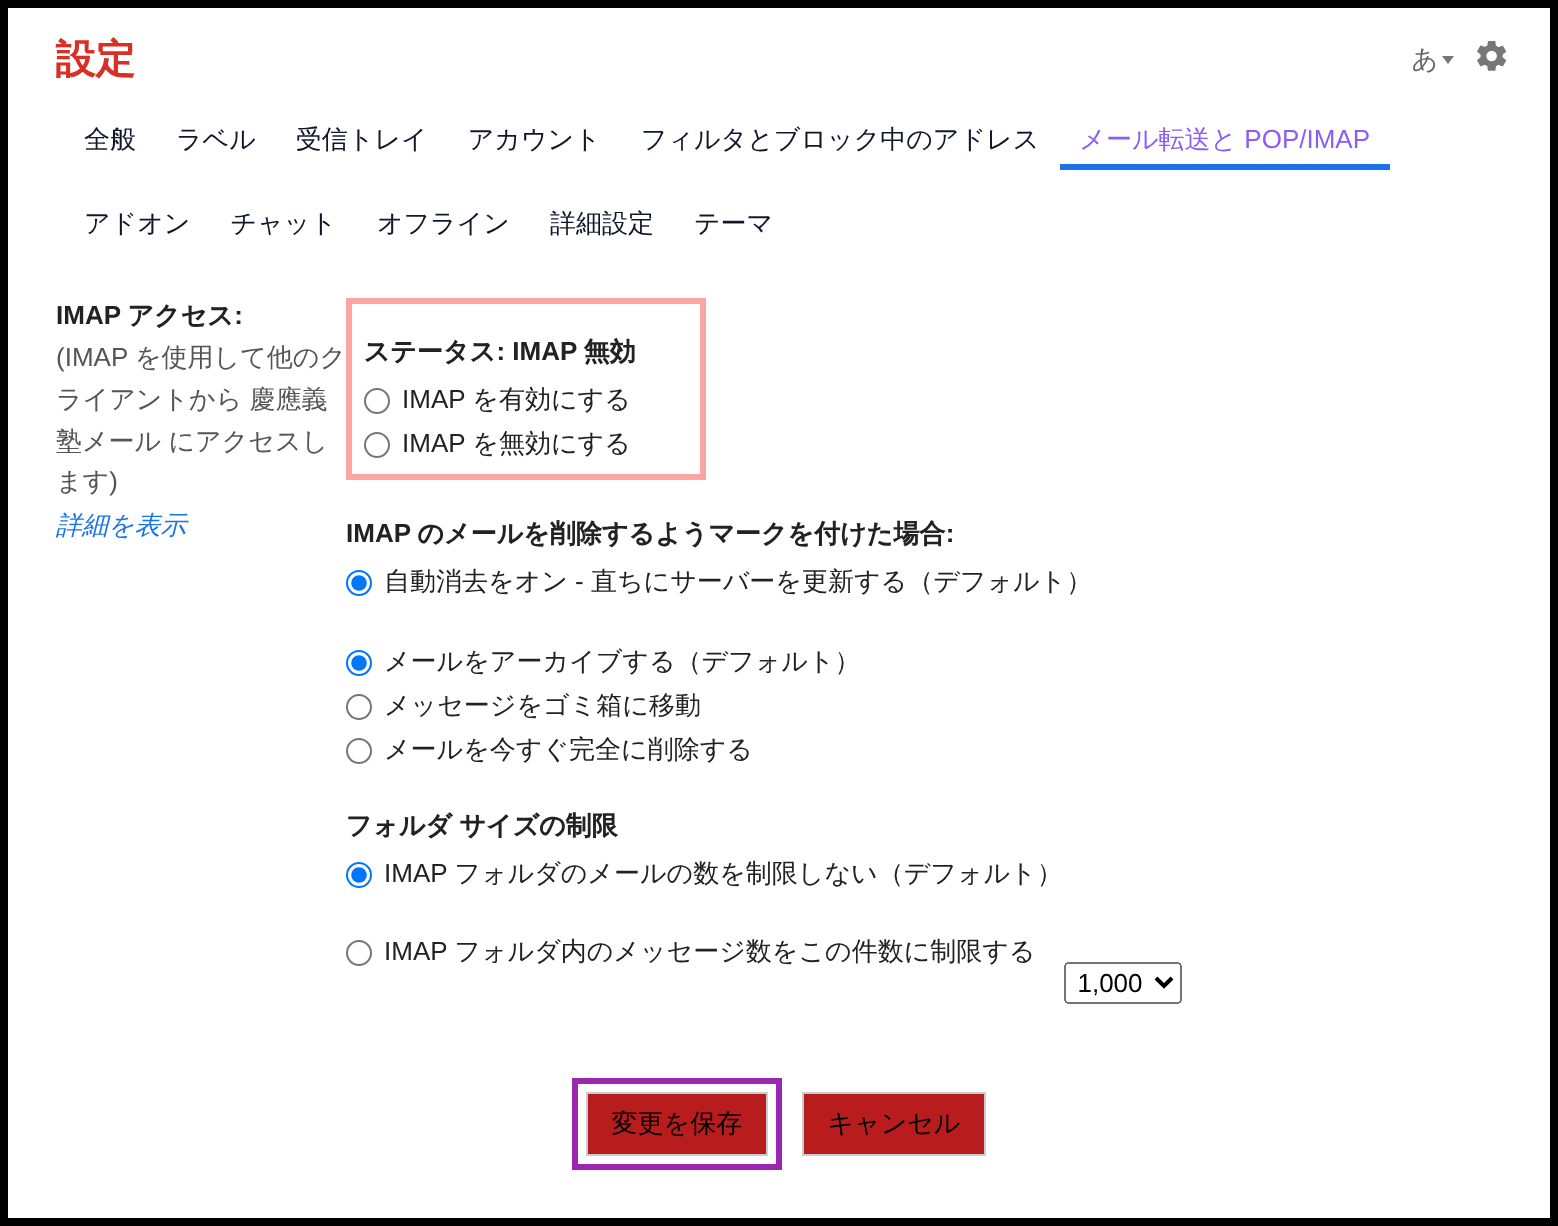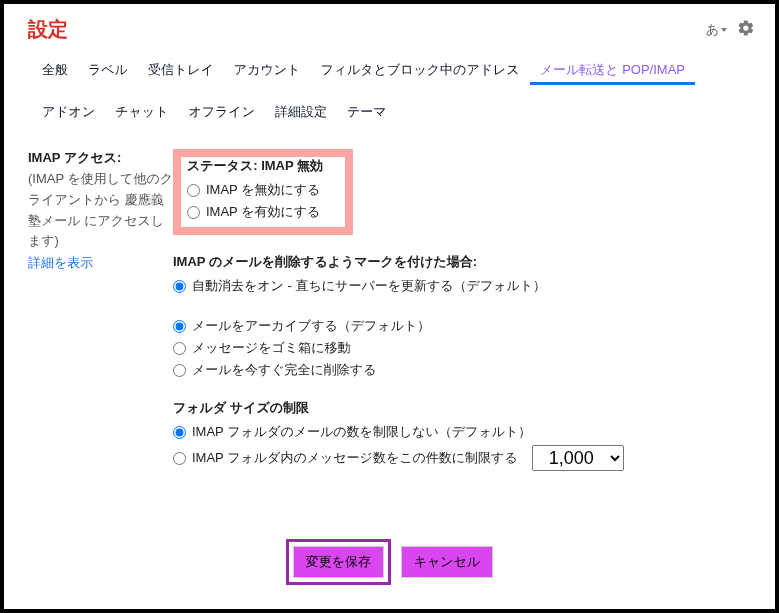--- a/index.html
+++ b/index.html
@@ -58,57 +58,58 @@
       display: flex;
       padding: 10px 24px 0 24px;
     }
     .left-col {
       width: 145px;
       flex-shrink: 0;
       font-size: 13px;
     }
     .left-title { font-weight: bold; margin-bottom: 2px; }
     .left-desc { color: #555; line-height: 1.6; }
-    .left-link { color: #1a73e8; cursor: pointer; margin-top: 2px; }
+    .left-link { color: #1a73e8; cursor: pointer; margin-top: 2px; font-style: italic; }
     .right-col { flex: 1; }
     .section { margin-bottom: 18px; }
     .section-title { font-weight: bold; margin-bottom: 4px; font-size: 13px; }
     .radio-row {
       display: flex;
       align-items: center;
       gap: 6px;
       padding: 2px 0;
       font-size: 13px;
     }
     .radio-row input[type=radio] { margin: 0; }
     .highlight-box {
-      border: 8px solid #fca5a5;
-      padding: 0 6px 4px 6px;
+      border: 3px solid #fca5a5;
+      padding: 15px 6px 4px 6px;
       margin-bottom: 18px;
       display: inline-block;
       min-width: 180px;
     }
     .inline-select {
       margin-left: 8px;
-      font-size: 18px;
-      padding: 1px 12px;
+      font-size: 13px;
+      padding: 1px 2px;
+      margin-top: 31px;
     }
     .client-link { color: #1a73e8; cursor: pointer; }
     .example-text { font-weight: normal; }
     .footer {
       position: absolute;
       bottom: 24px;
       left: 0;
       right: 0;
       text-align: center;
     }
     .btn {
       font-size: 13px;
       padding: 6px 12px;
-      background: #d946ef;
+      background: #b91c1c;
       border: 1px solid #ccc;
       cursor: pointer;
       font-family: inherit;
     }
     .btn-highlight {
       border: 3px solid #9b27b0;
       padding: 4px 4px;
       display: inline-block;
       margin-right: 6px;
     }
@@ -160,25 +161,25 @@
     <div class="left-title">IMAP アクセス:</div>
     <div class="left-desc">(IMAP を使用して他のクライアントから 慶應義塾メール にアクセスします)</div>
     <div class="left-link">詳細を表示</div>
   </div>
 
   <div class="right-col">
     <div class="highlight-box">
       <div class="section-title">ステータス: IMAP 無効</div>
       <div class="radio-row">
         <input type="radio" name="imap-status" style="">
+        <span>IMAP を有効にする</span>
+      </div>
+      <div class="radio-row">
+        <input type="radio" name="imap-status" style="">
         <span>IMAP を無効にする</span>
-      </div>
-      <div class="radio-row">
-        <input type="radio" name="imap-status" style="">
-        <span>IMAP を有効にする</span>
       </div>
     </div>
 
     <div class="section">
       <div class="section-title">IMAP のメールを削除するようマークを付けた場合:</div>
       <div class="radio-row">
         <input type="radio" name="auto-expunge" checked="" style="">
         <span>自動消去をオン - 直ちにサーバーを更新する（デフォルト）</span>
       </div>
     </div>

